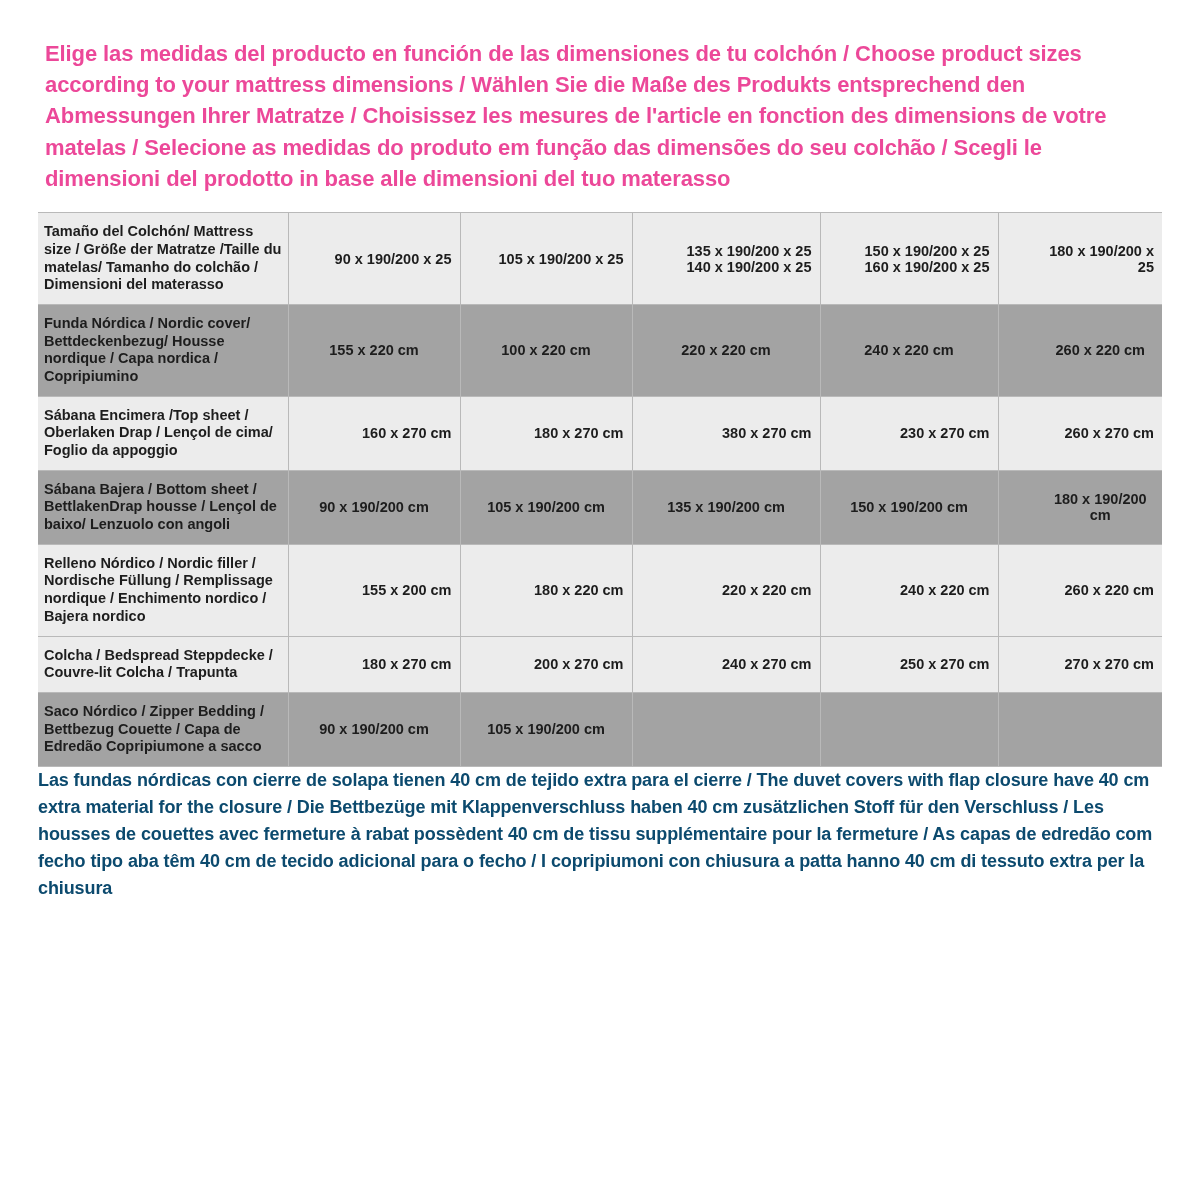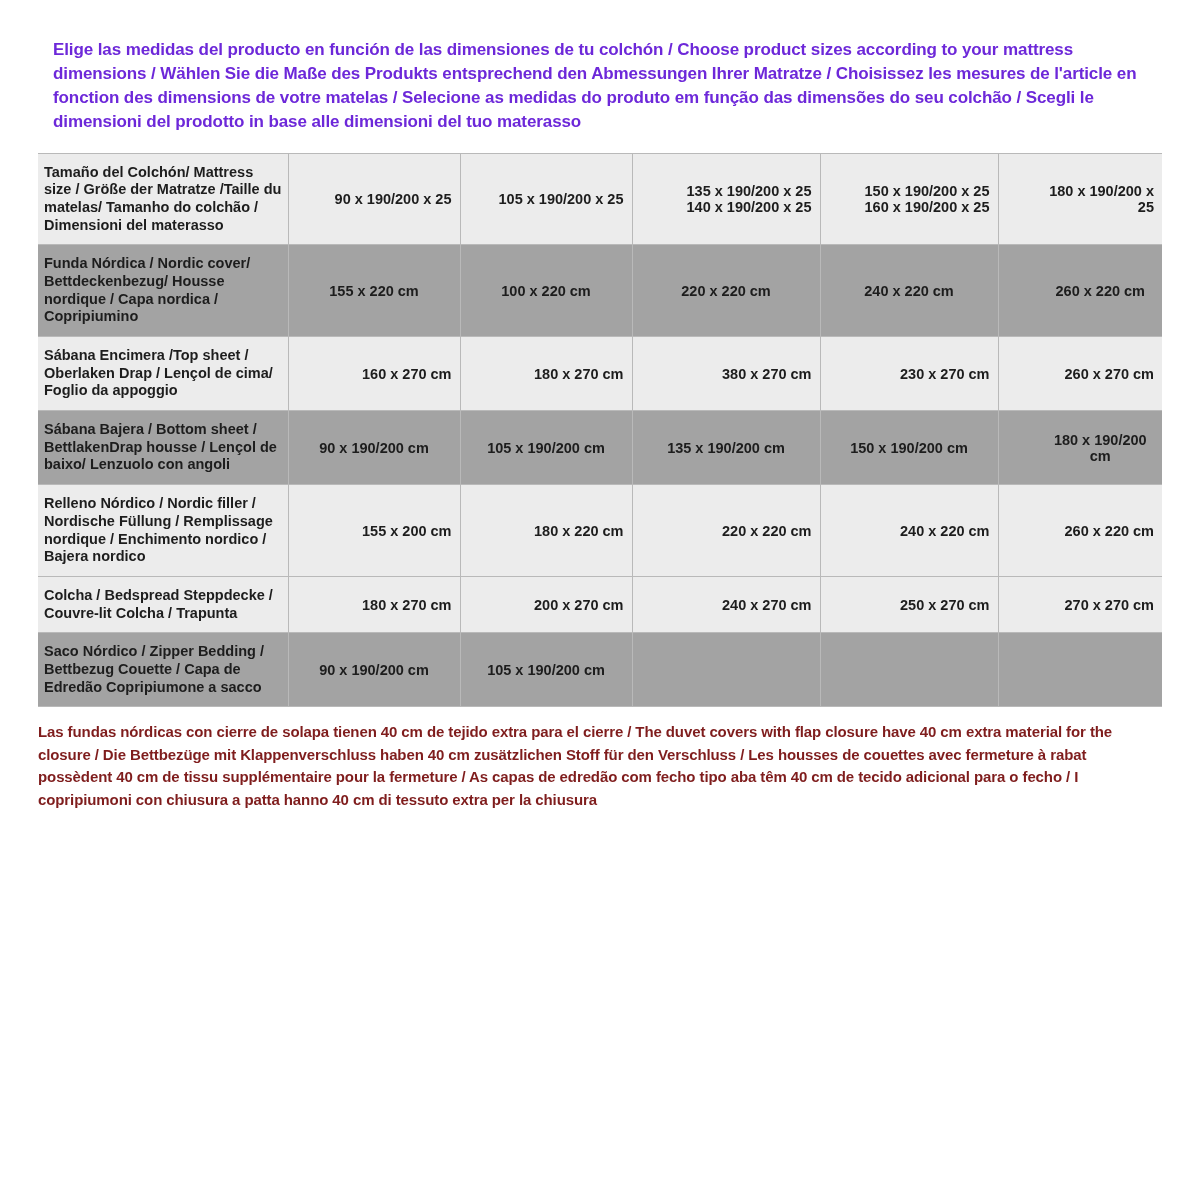--- a/index.html
+++ b/index.html
@@ -14,26 +14,26 @@
     color: #1d1d1d;
     overflow: hidden;
   }
   .page {
     width: 1200px;
     height: 1200px;
     box-sizing: border-box;
     padding: 30px 38px 0 38px;
   }
   .intro {
-    font-size: 17px;
+    font-size: 22px;
     font-weight: bold;
     line-height: 1.42;
     letter-spacing: -0.1px;
-    margin: 8px 0 18px 15px;
-    color: #6d28d9;
+    margin: 8px 0 18px 7px;
+    color: #ec4899;
   }
   table.size-table {
     width: 100%;
     border-collapse: collapse;
     table-layout: fixed;
   }
   table.size-table tr {
     border-top: 1px solid #b9b9b9;
     border-bottom: 1px solid #b9b9b9;
   }
@@ -69,25 +69,24 @@
   col.c1 { width: 172px; }
   col.c2 { width: 172px; }
   col.c3 { width: 188px; }
   col.c4 { width: 178px; }
   col.c5 { width: 164px; }
   .header-multi {
     line-height: 1.25;
     margin-top: 43px;
   }
   .footnote {
-    font-size: 15px;
+    font-size: 18px;
     font-weight: bold;
     line-height: 1.5;
-    margin-top: 14px;
-    color: #7f1d1d;
+    color: #0c4a6e;
     letter-spacing: -0.1px;
   }
 </style>
 </head>
 <body>
 
 <div class="page">
 
   <div class="intro">Elige las medidas del producto en función de las dimensiones de tu colchón / Choose product sizes according to your mattress dimensions / Wählen Sie die Maße des Produkts entsprechend den Abmessungen Ihrer Matratze / Choisissez les mesures de l'article en fonction des dimensions de votre matelas / Selecione as medidas do produto em função das dimensões do seu colchão / Scegli le dimensioni del prodotto in base alle dimensioni del tuo materasso</div>
 

